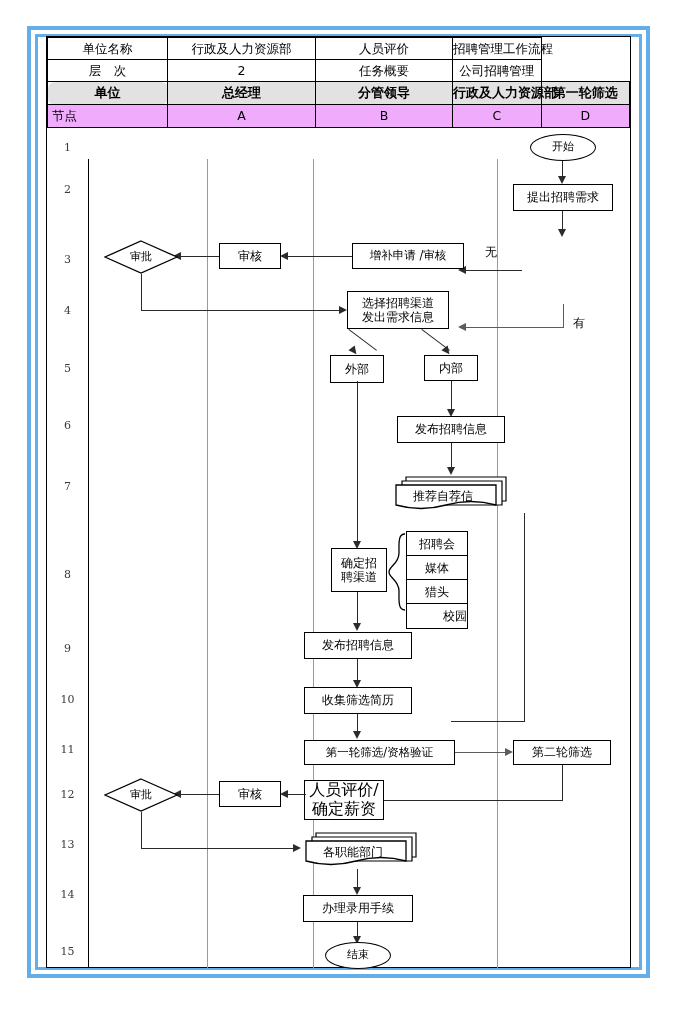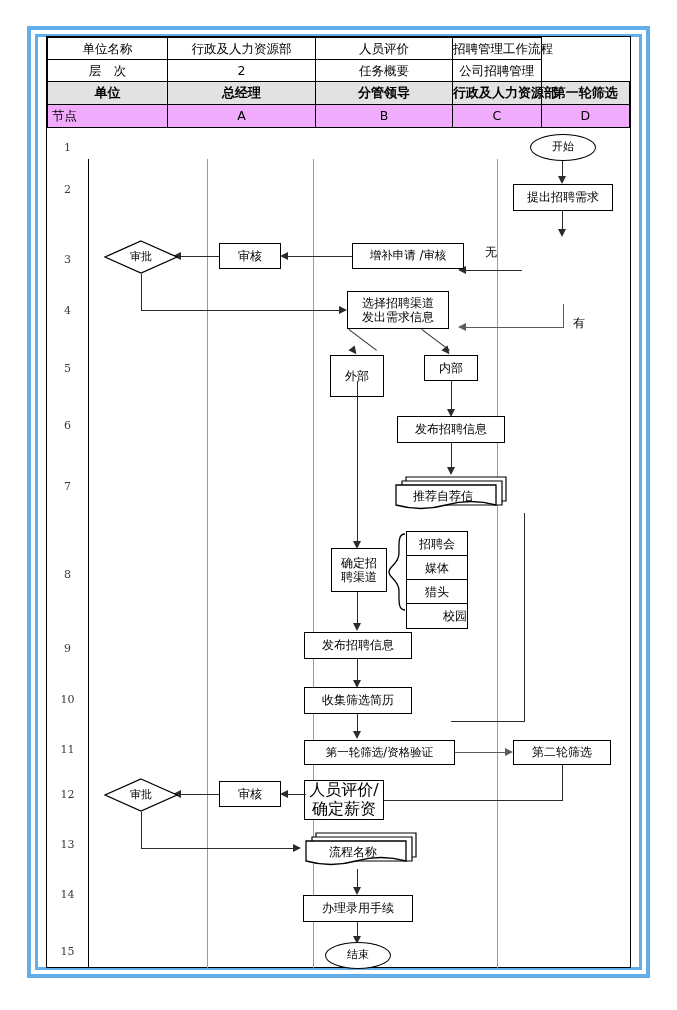--- a/index.html
+++ b/index.html
@@ -16,21 +16,21 @@
   .sheet{position:absolute;left:46px;top:36px;width:585px;height:932px;
       border:1px solid #000;box-sizing:border-box;background:#fff;}
 
   
   .hdr{position:absolute;left:0;top:0;width:100%;border-collapse:collapse;table-layout:fixed;}
   .hdr td{border:1px solid #000;text-align:center;font-size:12.5px;color:#000;
       padding:0;height:21px;line-height:21px;white-space:nowrap;}
   .hdr .r3 td{background:#e2e2e2;font-weight:bold;font-size:13px;height:22px;line-height:22px;}
   .hdr .r4 td{font-size:12.5px;height:22px;line-height:22px;background:#f0abfc;}
   .hdr .r4 td.lab{text-align:left;padding-left:4px;}
-  .hdr .r3 td.lab{text-align:center;}
+  .hdr .r3 td.lab{text-align:center;border-radius:7px;}
 
   
   .vline{position:absolute;width:1px;background:#9a9a9a;top:122px;height:809px;}
   .vline.c0{left:41px;background:#000;}
   .vline.c1{left:160px;}
   .vline.c2{left:266px;}
   .vline.c3{left:450px;}
 
   
   .rownum{position:absolute;left:0px;width:41px;text-align:center;
@@ -159,21 +159,21 @@
     <div class="shape box" style="left:300px;top:254px;width:102px;height:38px;">
       <span style="white-space:pre-line">选择招聘渠道
 发出需求信息</span>
     </div>
 
     <div class="ln" style="left:302px;top:292px;width:35px;height:1px;transform:rotate(37deg);transform-origin:left top;"></div>
     <div class="arw down" style="left:303px;top:310px;transform:rotate(-38deg);"></div>
     <div class="ln" style="left:375px;top:292px;width:35px;height:1px;transform:rotate(37deg);transform-origin:left top;"></div>
     <div class="arw down" style="left:396px;top:310px;transform:rotate(-38deg);"></div>
 
-    <div class="shape box" style="left:283px;top:318px;width:54px;height:42px;">外部</div>
+    <div class="shape box" style="left:283px;top:318px;width:54px;height:28px;">外部</div>
     <div class="shape box" style="left:377px;top:318px;width:54px;height:26px;">内部</div>
 
     <div class="ln lnv" style="left:310px;top:344px;height:163px;"></div>
     <div class="arw down" style="left:306px;top:504px;"></div>
 
     <div class="ln lnv" style="left:404px;top:344px;height:31px;"></div>
     <div class="arw down" style="left:400px;top:372px;"></div>
 
     <div class="shape box" style="left:350px;top:379px;width:108px;height:27px;">发布招聘信息</div>
 
@@ -241,21 +241,21 @@
 
     <div class="ln lnh" style="left:239px;top:757px;width:20px;"></div>
     <div class="arw left" style="left:233px;top:753px;"></div>
 
     <div class="doc-wrap" style="left:255px;top:792px;width:118px;height:40px;">
       <svg width="118" height="40" viewBox="0 0 118 40">
         <path d="M14,4 H114 V28 H14 Z" fill="#ffffff" stroke="#000" stroke-width="1.2"></path>
         <path d="M10,8 H110 V32 H10 Z" fill="#ffffff" stroke="#000" stroke-width="1.2"></path>
         <path d="M4,12 H104 V32 Q79,25 54,32 Q29,39 4,32 Z" fill="#ffffff" stroke="#000" stroke-width="1.3"></path>
       </svg>
-      <div class="doc-txt" style="left:-8px;top:3px;">流程名称</div>
+      <div class="doc-txt" style="left:-8px;top:3px;">各职能部门</div>
     </div>
 
     <div class="ln lnv" style="left:310px;top:832px;height:23px;"></div>
     <div class="arw down" style="left:306px;top:850px;"></div>
 
     <div class="shape box" style="left:256px;top:858px;width:110px;height:27px;">办理录用手续</div>
 
     <div class="ln lnv" style="left:310px;top:885px;height:19px;"></div>
     <div class="arw down" style="left:306px;top:899px;"></div>
 

